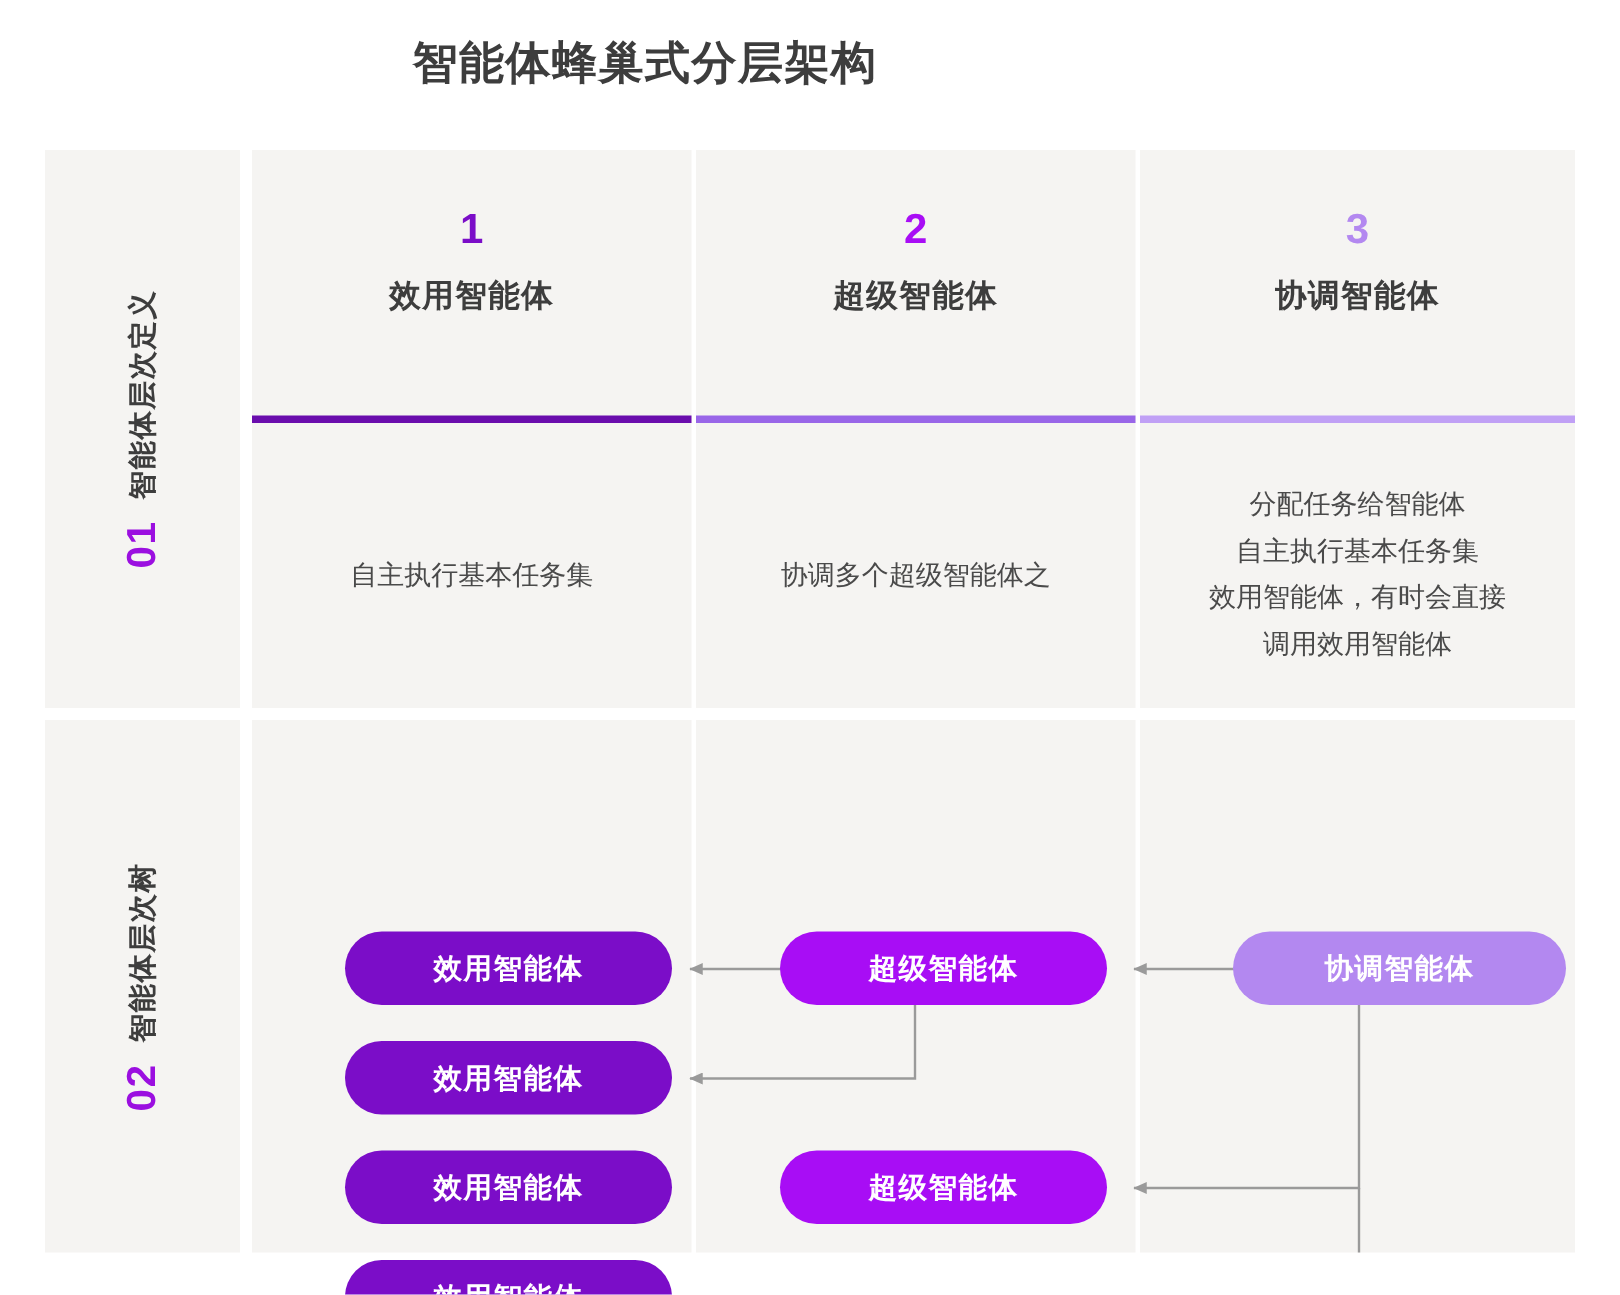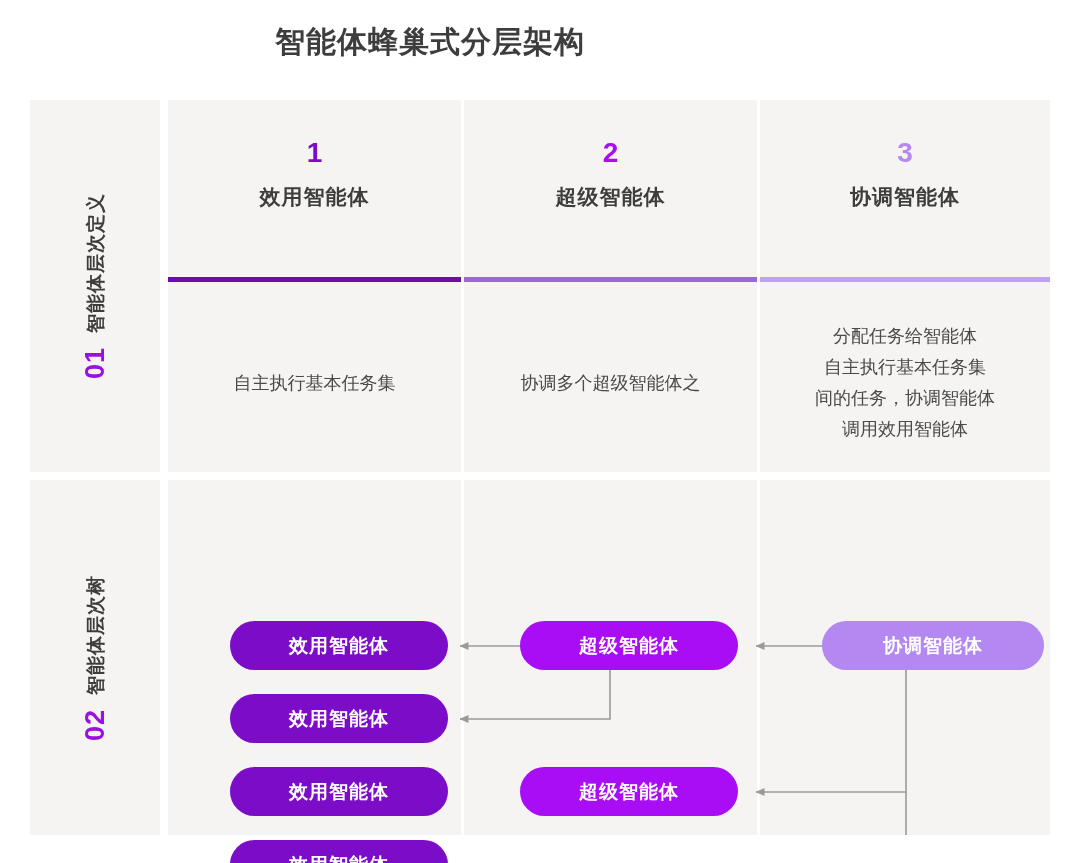--- a/index.html
+++ b/index.html
@@ -195,21 +195,21 @@
   <div class="panel col3 row-a">
     <div class="head-inner">
       <div class="head-num" style="color: rgb(179, 136, 240);">3</div>
       <div class="head-name">协调智能体</div>
     </div>
     <div class="head-rule" style="background: rgb(192, 160, 245);"></div>
     <div class="desc">
       <div>
           <span>分配任务给智能体</span>
           <span>自主执行基本任务集</span>
-          <span>间的任务，协调智能体</span>
+          <span>效用智能体，有时会直接</span>
           <span>调用效用智能体</span>
         </div>
     </div>
   </div>
 
   <div class="panel col1 row-b"></div>
   <div class="panel col2 row-b"></div>
   <div class="panel col3 row-b"></div>
 
   <svg id="tree-svg" viewBox="0 0 882 355">

